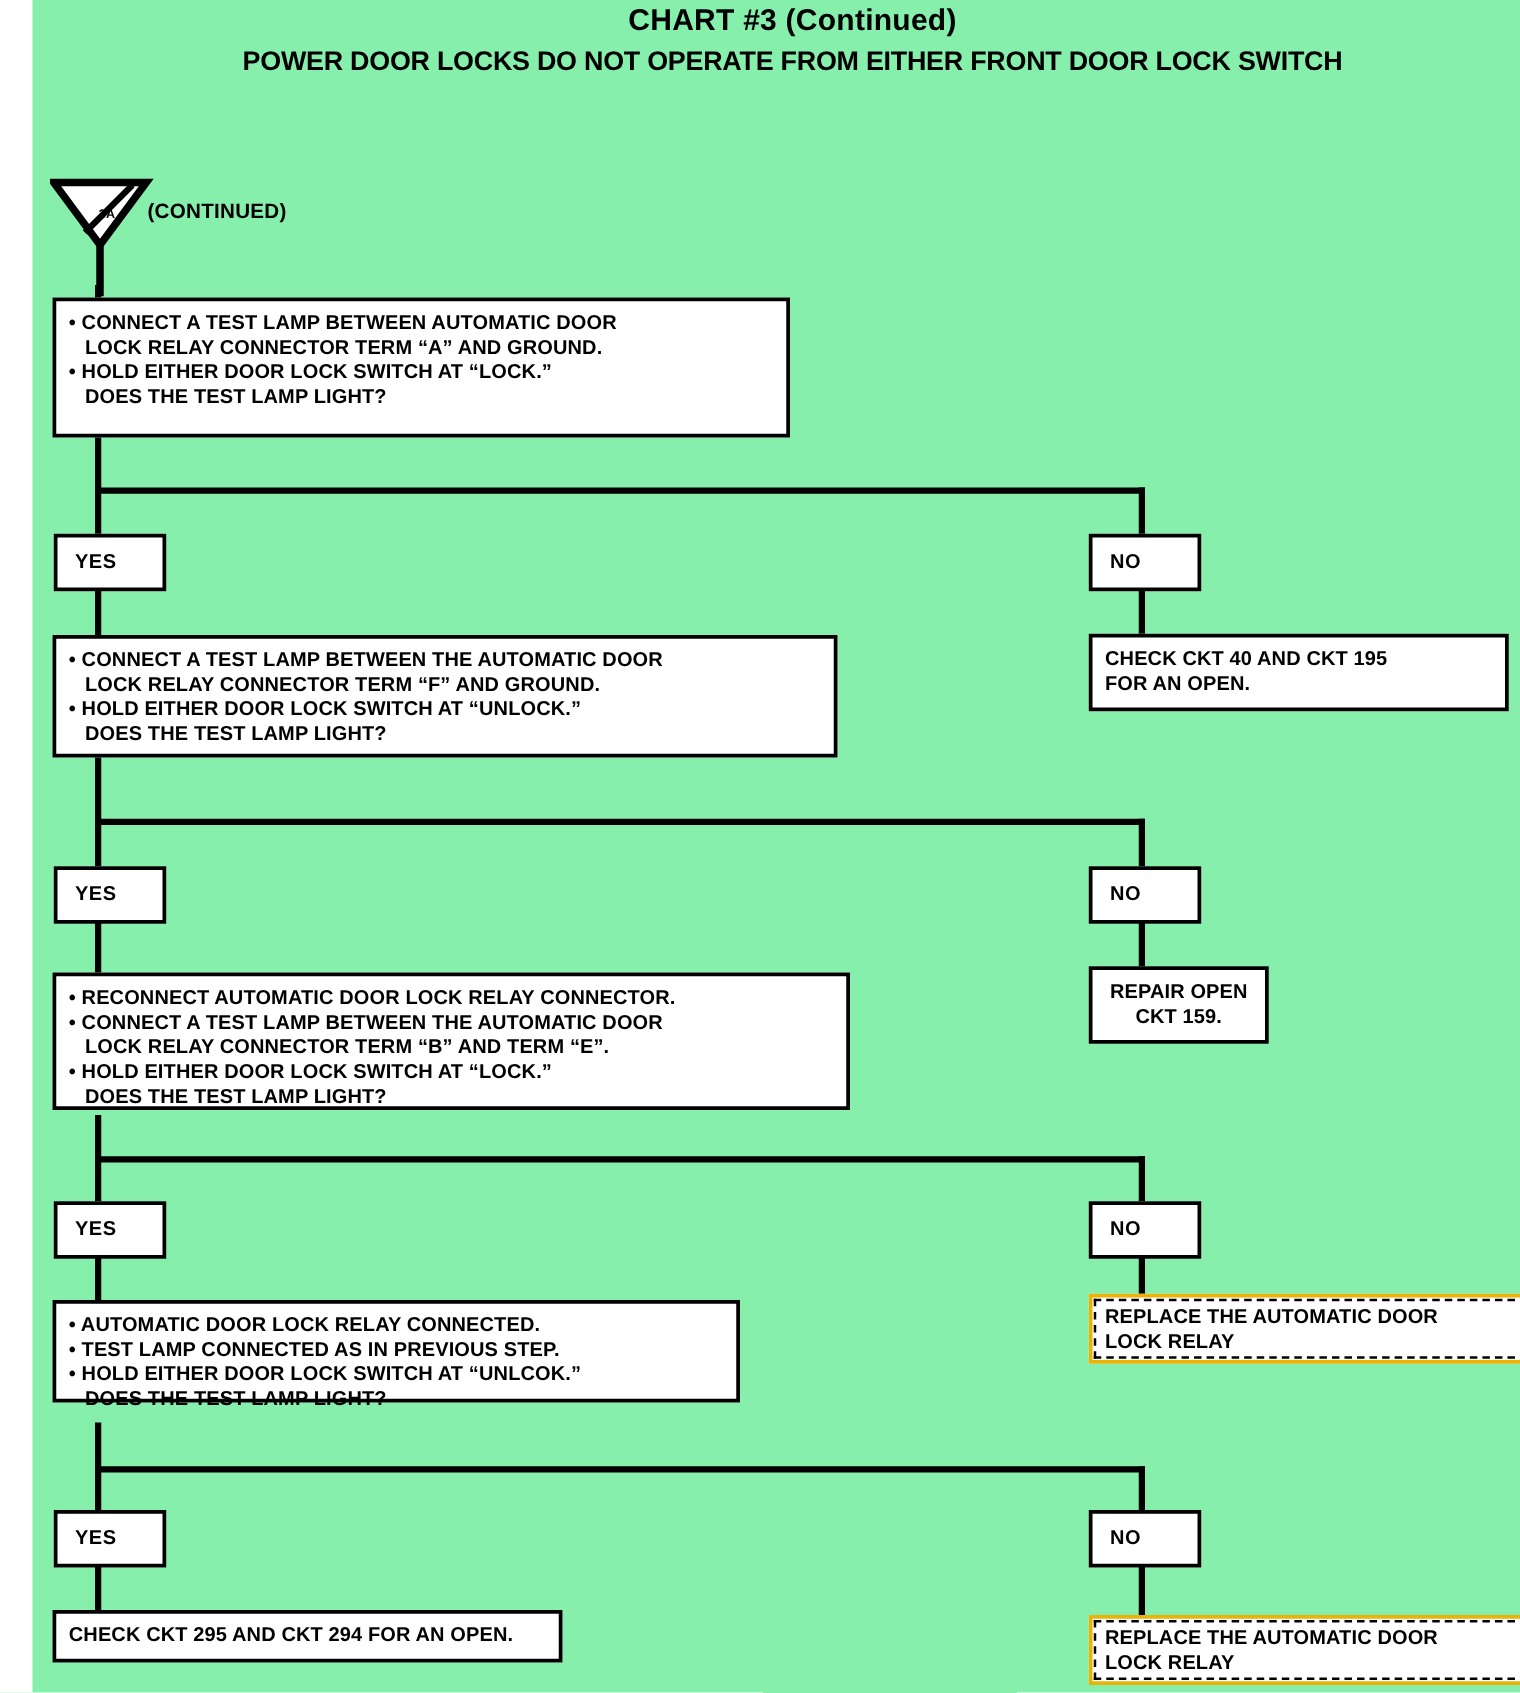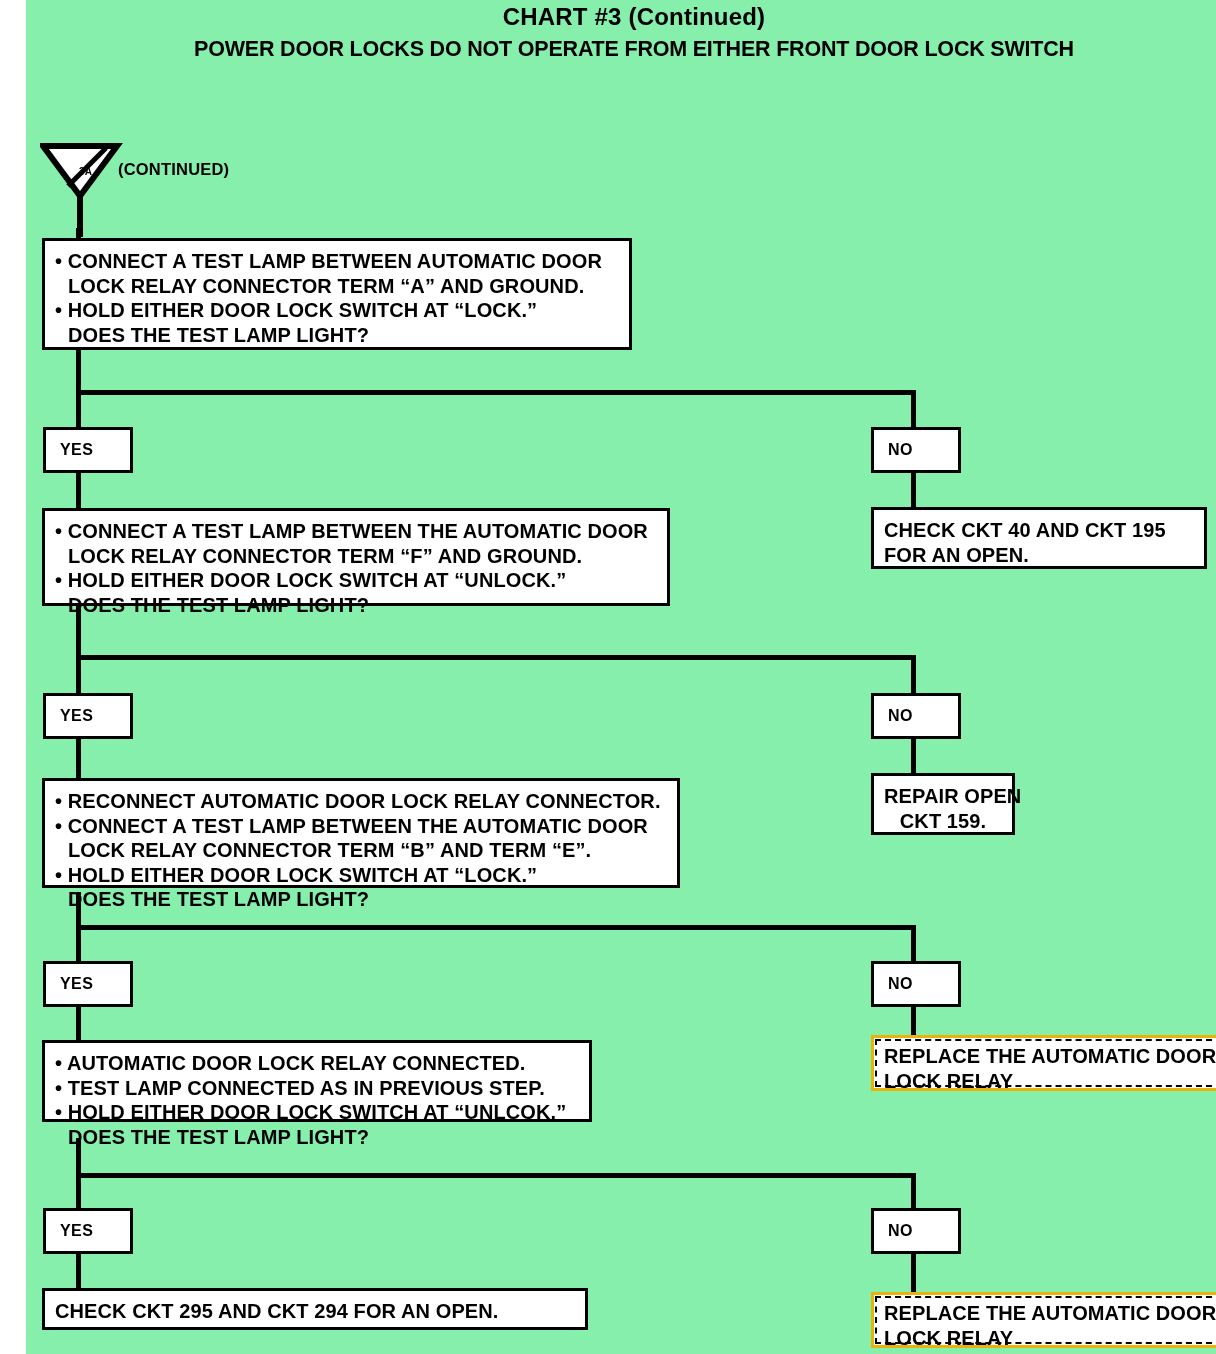--- a/index.html
+++ b/index.html
@@ -70,21 +70,21 @@
     letter-spacing: 0.2px;
     white-space: nowrap;
   }
 
   
   .box {
     position: absolute;
     box-sizing: border-box;
     border: 3px solid #000;
     background: #ffffff;
-    font-size: 20px;
+    font-size: 16px;
     font-weight: bold;
     line-height: 1.23;
     letter-spacing: 0.1px;
   }
   .box-inner {
     padding: 8px 10px 8px 10px;
   }
   .box .line {
     white-space: nowrap;
   }
@@ -256,21 +256,21 @@
   <div class="ynbox" style="left:17px; top:1208px; width:90px; height:46px;">
     <span>YES</span>
   </div>
   <div class="ynbox" style="left:845px; top:1208px; width:90px; height:46px;">
     <span>NO</span>
   </div>
 
   <div class="vline" style="left:50px; top:1252px; height:38px;"></div>
   <div class="vline" style="left:885px; top:1252px; height:42px;"></div>
 
-  <div class="box" style="left:16px; top:1288px; width:546px; height:42px;">
+  <div class="box" style="left:16px; top:1288px; width:408px; height:42px;">
     <div class="box-inner" style="padding:8px 10px;">
       <div class="line">CHECK CKT 295 AND CKT 294 FOR AN OPEN.</div>
     </div>
   </div>
 
   <div class="box dashed-box" style="left:845px; top:1292px; width:355px; height:56px;">
     <div class="box-inner" style="padding:6px 10px;">
       <div class="line">REPLACE THE AUTOMATIC DOOR</div>
       <div class="line">LOCK RELAY</div>
     </div>

